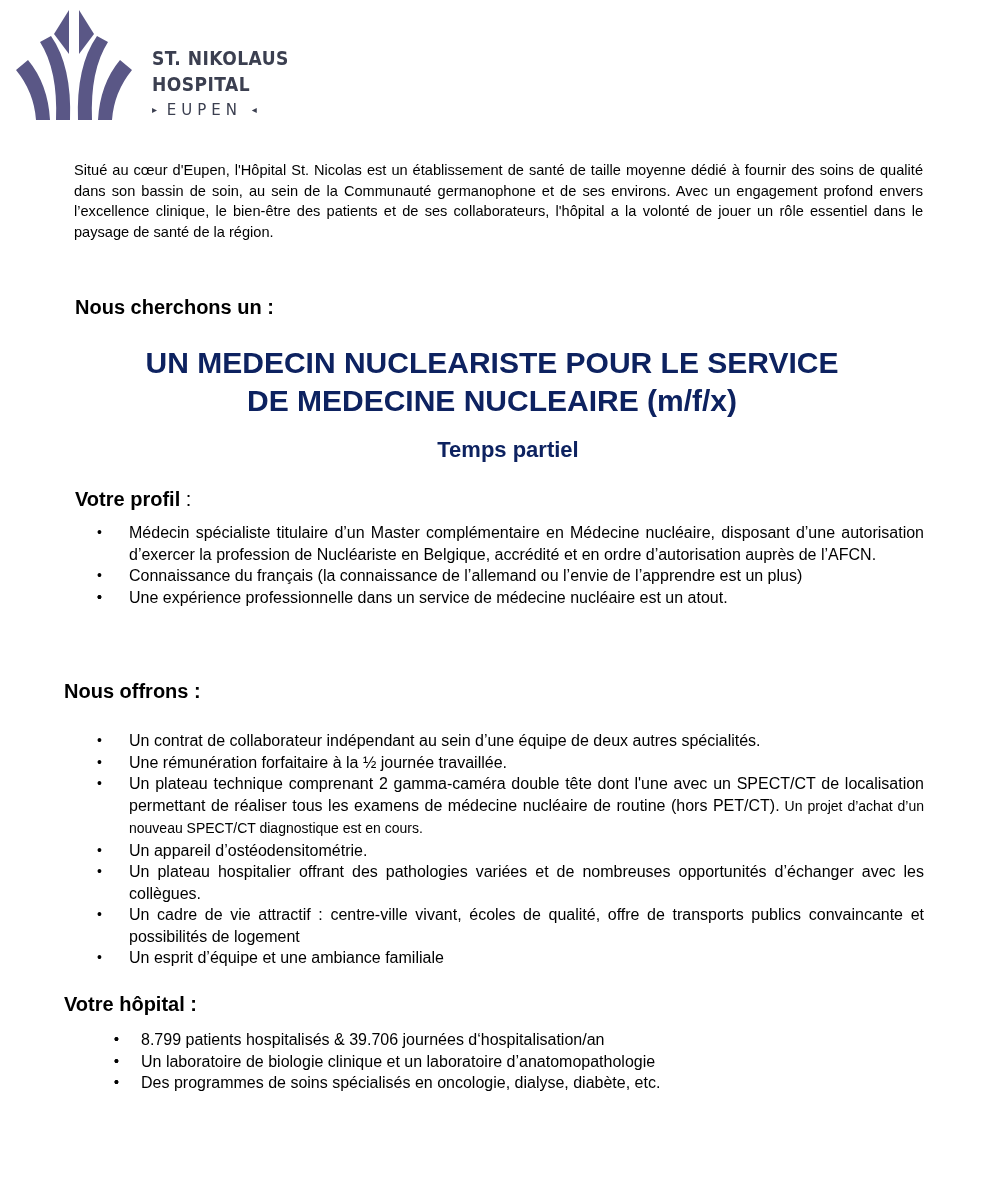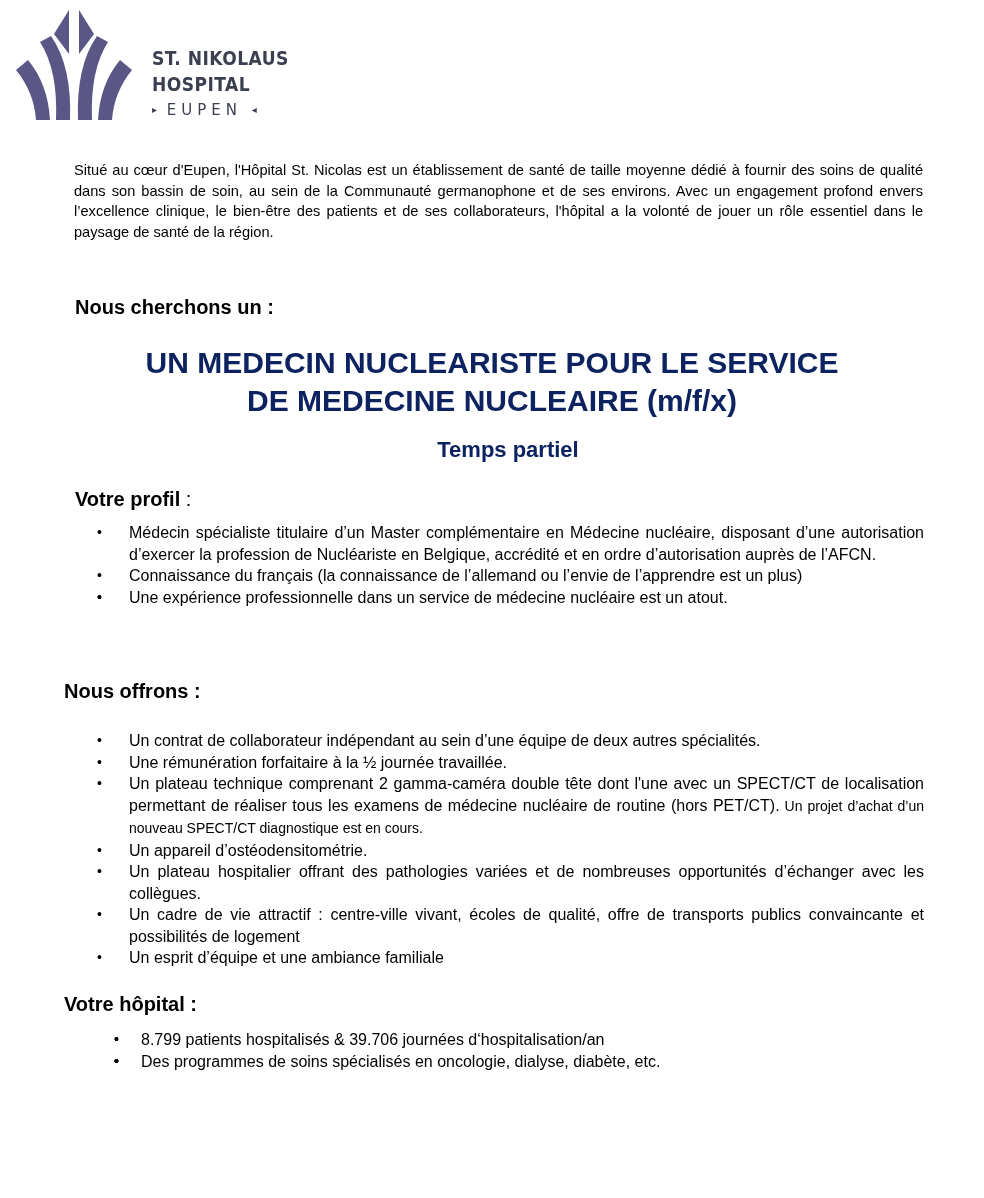--- a/index.html
+++ b/index.html
@@ -97,16 +97,16 @@
   <li><span class="bullet">•</span><span>Un plateau hospitalier offrant des pathologies variées et de nombreuses opportunités d’échanger avec les collègues.</span></li>
   <li><span class="bullet">•</span><span>Un cadre de vie attractif : centre-ville vivant, écoles de qualité, offre de transports publics convaincante et possibilités de logement</span></li>
   <li><span class="bullet">•</span><span>Un esprit d’équipe et une ambiance familiale</span></li>
 </ul>
 
 <div class="h-bold h-hopital">Votre hôpital :</div>
 <ul class="bl list-hopital">
   <li><span class="bullet">•</span></li>
   <li><span class="bullet">•</span><span>8.799 patients hospitalisés &amp; 39.706 journées d‘hospitalisation/an</span></li>
   <li><span class="bullet">•</span></li>
-  <li><span class="bullet">•</span></li>
+  <li><span class="bullet">•</span><span>Un laboratoire de biologie clinique et un laboratoire d’anatomopathologie</span></li>
   <li><span class="bullet">•</span></li>
   <li><span class="bullet">•</span><span>Des programmes de soins spécialisés en oncologie, dialyse, diabète, etc.</span></li>
 </ul>
 
 </body></html>

